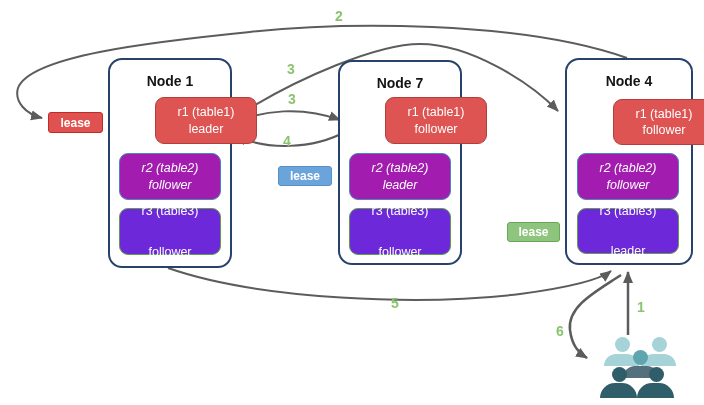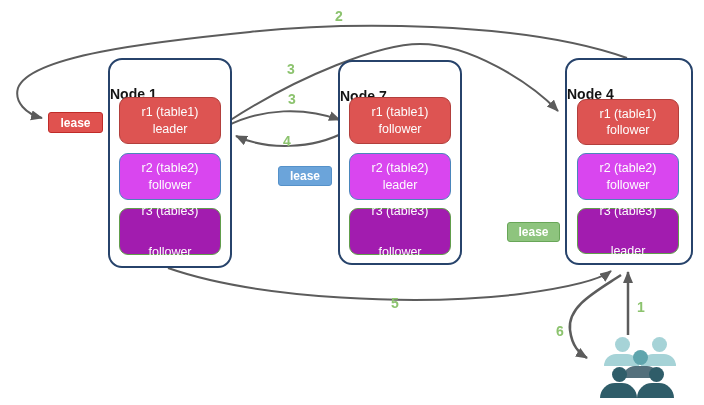--- a/index.html
+++ b/index.html
@@ -6,30 +6,30 @@
   .canvas{
     position:relative;width:704px;height:405px;background:#ffffff;overflow:hidden;
     font-family:"Liberation Sans", sans-serif;
   }
   svg.arrows{position:absolute;left:0;top:0;z-index:1;}
   .node{
     position:absolute;background:#fff;border:2px solid #27436b;border-radius:14px;z-index:2;
     box-sizing:border-box;
   }
   .node-title{
-    font-weight:bold;font-size:14px;color:#141414;margin-top:26px;
+    text-align:center;font-weight:bold;font-size:14px;color:#141414;margin-top:13px;
   }
   .replica{
     position:absolute;border-radius:9px;color:#fdfdfd;font-size:12.5px;text-align:center;
     display:flex;flex-direction:column;justify-content:center;line-height:1.32;
     border:1px solid;box-sizing:border-box;z-index:3;
   }
-  .replica.red{background:#dd5452;border-color:#b23f3c;}
-  .replica.blue{background:#d946ef;border-color:#4a86bb;}
-  .replica.green{background:#a21caf;border-color:#619e4b;gap:24px;}
+  .replica.red{background:#dd5452;border-color:#b23f3c;margin-left:36px;}
+  .replica.blue{background:#a21caf;border-color:#4a86bb;font-style:italic;}
+  .replica.green{background:#6d28d9;border-color:#619e4b;gap:24px;}
   .lease{
     position:absolute;border-radius:3px;color:#fff;font-size:12px;text-align:center;
     border:1px solid;box-sizing:border-box;z-index:3;display:flex;align-items:center;justify-content:center;font-weight:bold;
   }
   .lease.red{background:#e0524f;border-color:#c02b28;}
   .lease.blue{background:#6ba4da;border-color:#5591c9;}
   .lease.green{background:#8ec47e;border-color:#68a658;}
   .step{
     position:absolute;color:#8cc36e;font-weight:bold;font-size:14px;z-index:4;
   }

